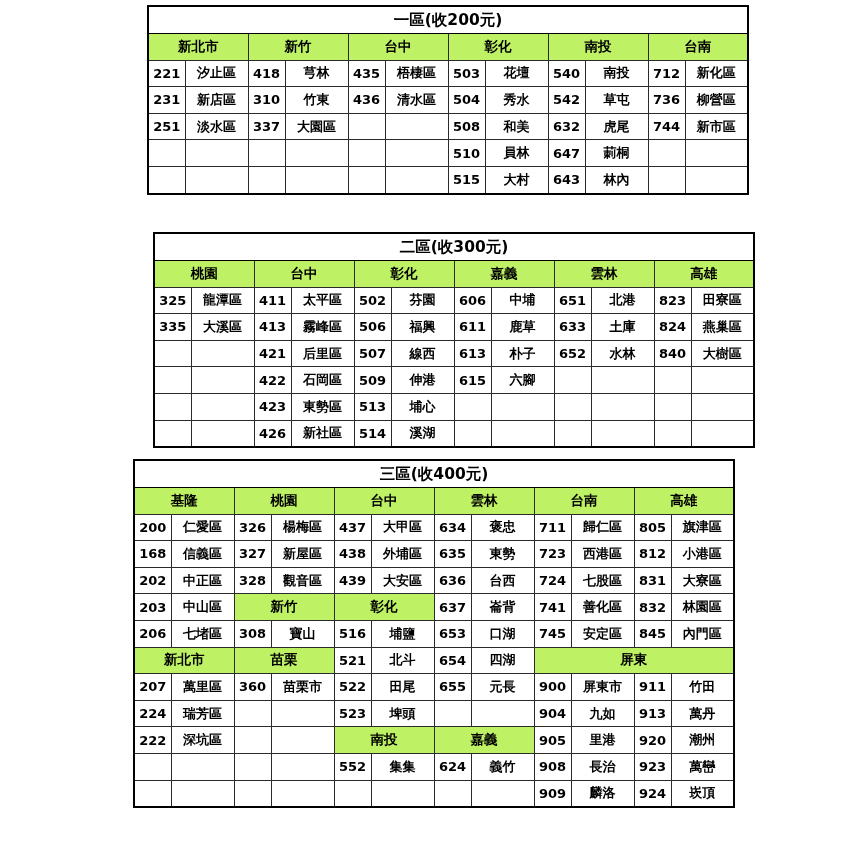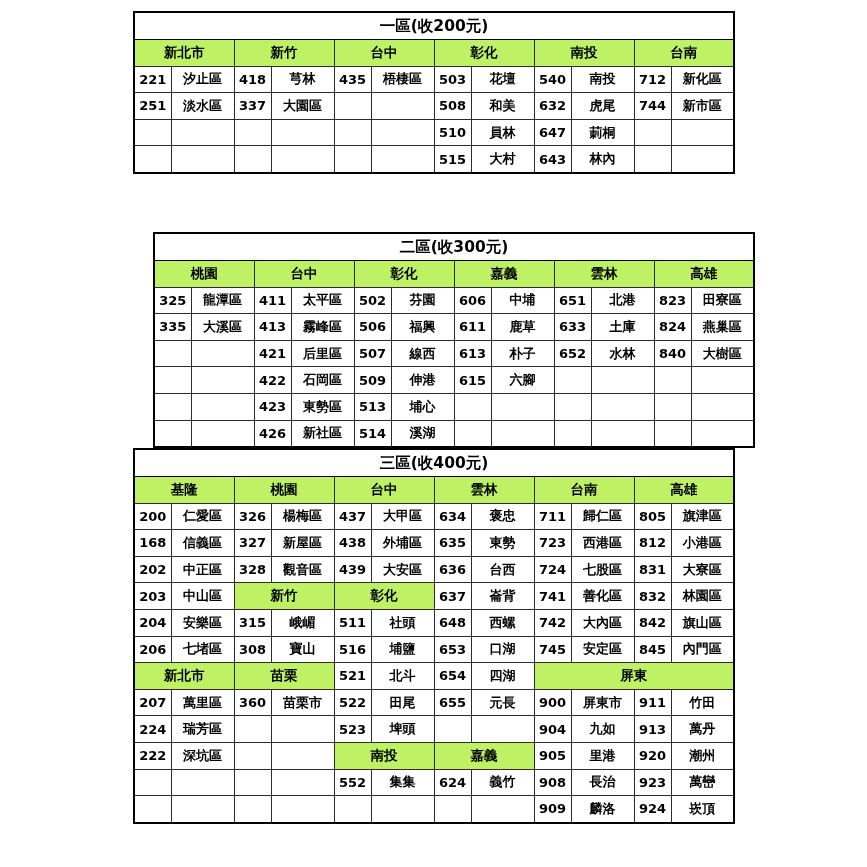--- a/index.html
+++ b/index.html
@@ -12,23 +12,23 @@
     width: 867px;
     height: 867px;
     background: #ffffff;
     font-family: "DejaVu Sans", sans-serif;
   }
   .zone-wrap {
     position: absolute;
     left: 133px;
     width: 601px;
   }
-  #zone1 { top: 11px; }
+  #zone1 { top: 5px; margin-left: 14px; }
   #zone2 { top: 232px; margin-left: 20px; }
-  #zone3 { top: 448px; }
+  #zone3 { top: 459px; }
   table.zone {
     border-collapse: collapse;
     table-layout: fixed;
     width: 100%;
     border: 2px solid #000000;
     background: #ffffff;
   }
   table.zone td {
     border: 1px solid #2b2b2b;
     height: 25.6px;
@@ -91,20 +91,34 @@
             <td class="num">435</td>
             <td class="dist">梧棲區</td>
             <td class="num">503</td>
             <td class="dist">花壇</td>
             <td class="num">540</td>
             <td class="dist">南投</td>
             <td class="num">712</td>
             <td class="dist">新化區</td>
           </tr>
           <tr>
+            <td class="num">231</td>
+            <td class="dist">新店區</td>
+            <td class="num">310</td>
+            <td class="dist">竹東</td>
+            <td class="num">436</td>
+            <td class="dist">清水區</td>
+            <td class="num">504</td>
+            <td class="dist">秀水</td>
+            <td class="num">542</td>
+            <td class="dist">草屯</td>
+            <td class="num">736</td>
+            <td class="dist">柳營區</td>
+          </tr>
+          <tr>
             <td class="num">251</td>
             <td class="dist">淡水區</td>
             <td class="num">337</td>
             <td class="dist">大園區</td>
             <td class="num"></td>
             <td class="dist"></td>
             <td class="num">508</td>
             <td class="dist">和美</td>
             <td class="num">632</td>
             <td class="dist">虎尾</td>
@@ -333,34 +347,20 @@
             <td colspan="2" class="region">新竹</td>
             <td colspan="2" class="region">彰化</td>
             <td class="num">637</td>
             <td class="dist">崙背</td>
             <td class="num">741</td>
             <td class="dist">善化區</td>
             <td class="num">832</td>
             <td class="dist">林園區</td>
           </tr>
           <tr>
-            <td class="num">204</td>
-            <td class="dist">安樂區</td>
-            <td class="num">315</td>
-            <td class="dist">峨嵋</td>
-            <td class="num">511</td>
-            <td class="dist">社頭</td>
-            <td class="num">648</td>
-            <td class="dist">西螺</td>
-            <td class="num">742</td>
-            <td class="dist">大內區</td>
-            <td class="num">842</td>
-            <td class="dist">旗山區</td>
-          </tr>
-          <tr>
             <td class="num">206</td>
             <td class="dist">七堵區</td>
             <td class="num">308</td>
             <td class="dist">寶山</td>
             <td class="num">516</td>
             <td class="dist">埔鹽</td>
             <td class="num">653</td>
             <td class="dist">口湖</td>
             <td class="num">745</td>
             <td class="dist">安定區</td>

